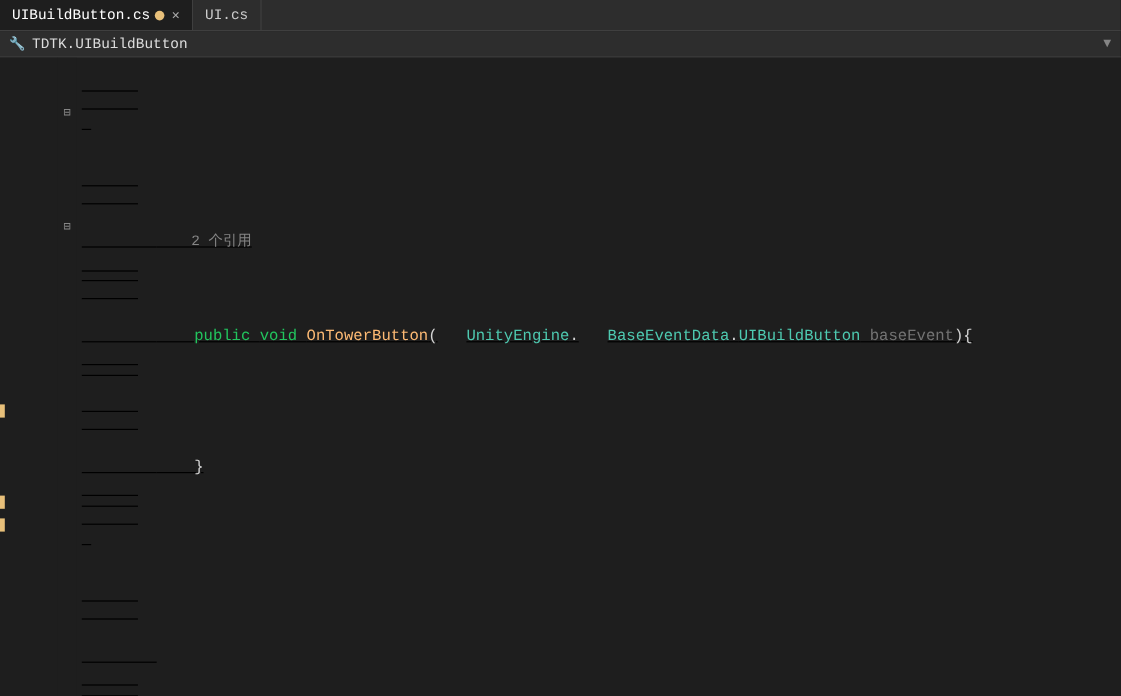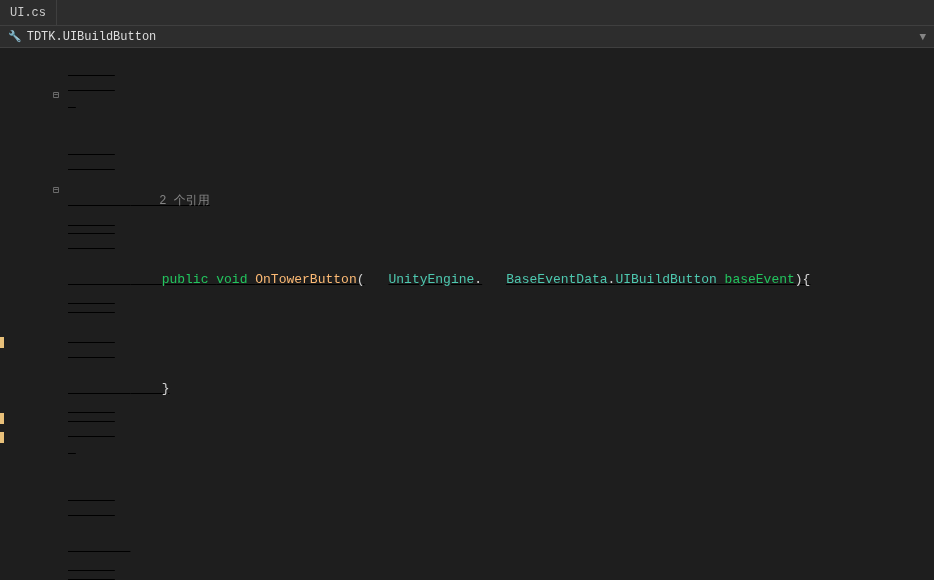--- a/index.html
+++ b/index.html
@@ -126,32 +126,37 @@
     .code-line {
       height: 19px;
       line-height: 19px;
       color: #d4d4d4;
       font-size: 13px;
     }
 
     
     .kw { color: #22c55e; }
     .method { color: #fdba74; }
-    .param { color: #22c55e; margin-top: 24px; }
+    .param { color: #737373; margin-top: 24px; }
     .class-ref { color: #4ec9b0; }
     .underline { text-decoration: underline; }
     .ref-count { color: #858585; font-size: 12px; }
     .namespace { color: #4ec9b0; margin-left: 24px; }
   </style>
 </head>
 <body>
 
 <div>
 
   <div class="tab-bar">
+    <div class="tab active">
+      <span>UIBuildButton.cs</span>
+      <span class="modified-dot"></span>
+      <span class="close-btn">✕</span>
+    </div>
     <div class="tab">
       <span>UI.cs</span>
     </div>
   </div>
 
   <div class="breadcrumb-bar">
     <span class="breadcrumb-icon">🔧</span>
     <span>TDTK.UIBuildButton</span>
     <span style="margin-left:auto; font-size:11px; color:#858585;">▼</span>
   </div>

